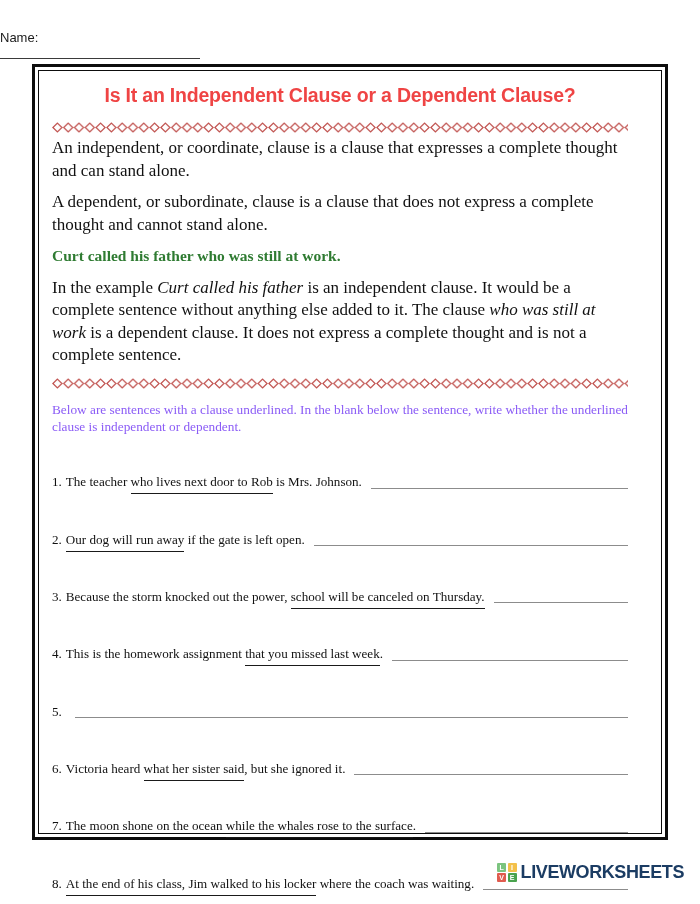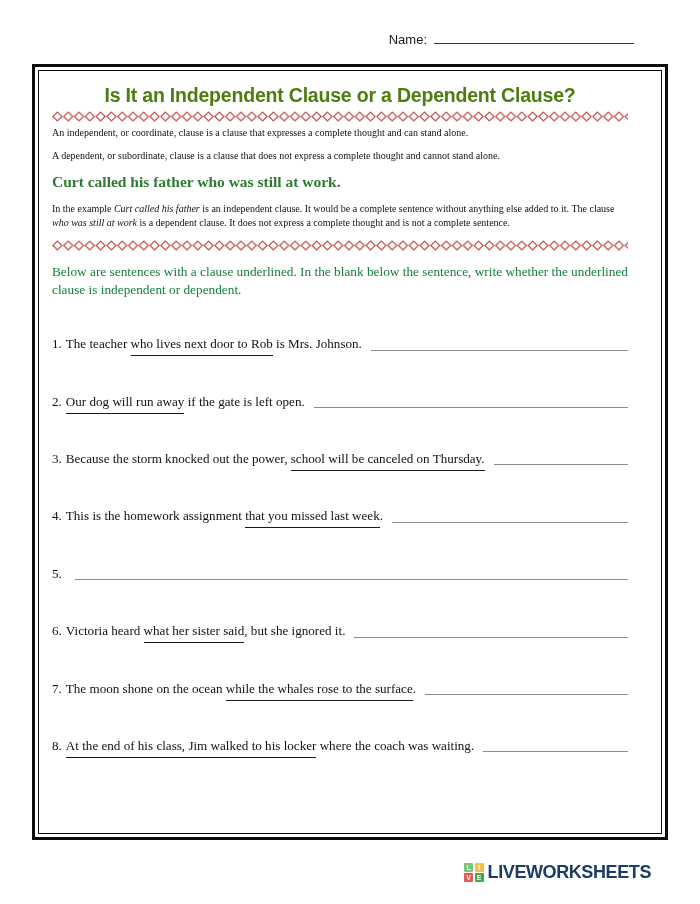--- a/index.html
+++ b/index.html
@@ -20,20 +20,21 @@
   .name-row {
     position: absolute;
     left: 0;
     top: 30px;
     width: 700px;
     display: flex;
     justify-content: flex-end;
     align-items: baseline;
     padding-right: 66px;
     box-sizing: border-box;
+    flex-direction: column;
   }
   .name-label {
     font-family: "Liberation Sans", sans-serif;
     font-size: 13px;
     color: #1a1a1a;
     margin-right: 7px;
     white-space: nowrap;
   }
   .name-blank {
     width: 200px;
@@ -69,37 +70,37 @@
     top: 72px;
     width: 576px;
   }
 
   .title {
     font-family: "Liberation Sans", sans-serif;
     font-weight: bold;
     font-size: 19.5px;
     letter-spacing: -0.2px;
     text-align: center;
-    color: #4d7c0f;
-    margin: 12px 0 5px 0;
+    color: #ef4444;
+    margin: 12px 0 16px 0;
     line-height: 1.15;
   }
 
   
   .diamond-divider {
     width: 100%;
     height: 11px;
     margin: 5px 0 4px 0;
     overflow: hidden;
     line-height: 0;
   }
   .diamond-divider svg { display: block; }
 
   .para {
-    font-size: 10px;
+    font-size: 17px;
     line-height: 1.32;
     margin: 0 0 11px 0;
     color: #111111;
     text-align: left;
   }
   .para.tight { margin-bottom: 9px; }
   .para i { }
 
   .example {
     font-family: Liberation Serif, serif;
@@ -107,21 +108,21 @@
     font-size: 15.5px;
     color: #2f7b32;
     margin: 9px 0 11px 0;
     line-height: 1.2;
   }
 
   .instructions {
     font-size: 13.3px;
     line-height: 1.34;
     margin: 12px 0 0 0;
-    color: #15803d;
+    color: #8b5cf6;
   }
 
   
   .questions {
     margin-top: 38px;
   }
   .q-row {
     display: flex;
     align-items: baseline;
     font-size: 13.1px;
@@ -155,21 +156,21 @@
 
   
   .footer {
     position: absolute;
     left: 0;
     top: 862px;
     width: 700px;
     display: flex;
     justify-content: flex-end;
     align-items: center;
-    padding-right: 49px;
+    padding-right: 16px;
     box-sizing: border-box;
   }
   .logo-mark {
     display: grid;
     grid-template-columns: repeat(2, 9px);
     grid-template-rows: repeat(2, 9px);
     gap: 1.5px;
     margin-right: 4px;
   }
   .logo-tile {

